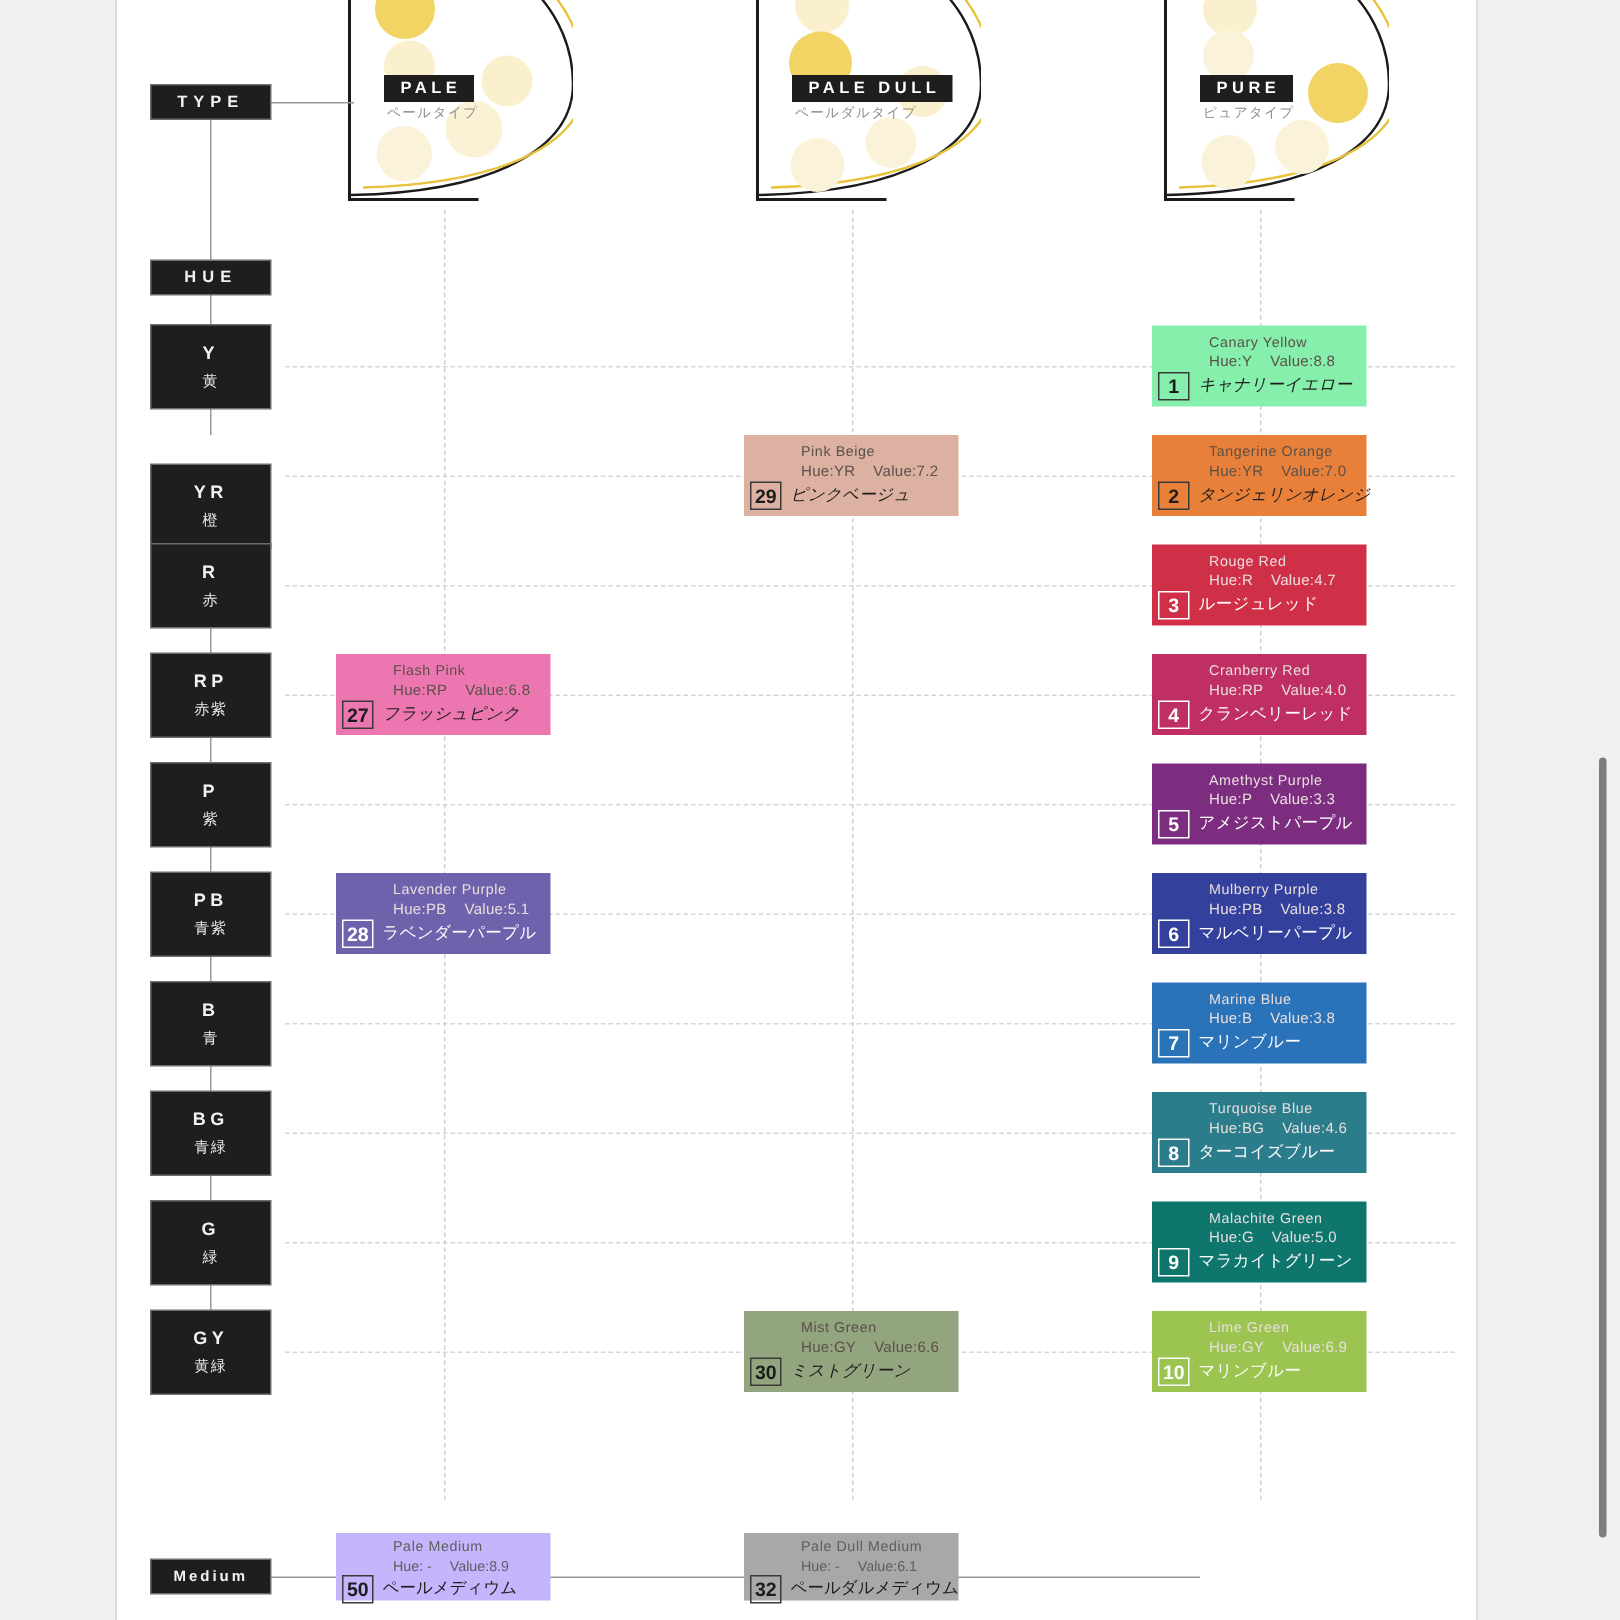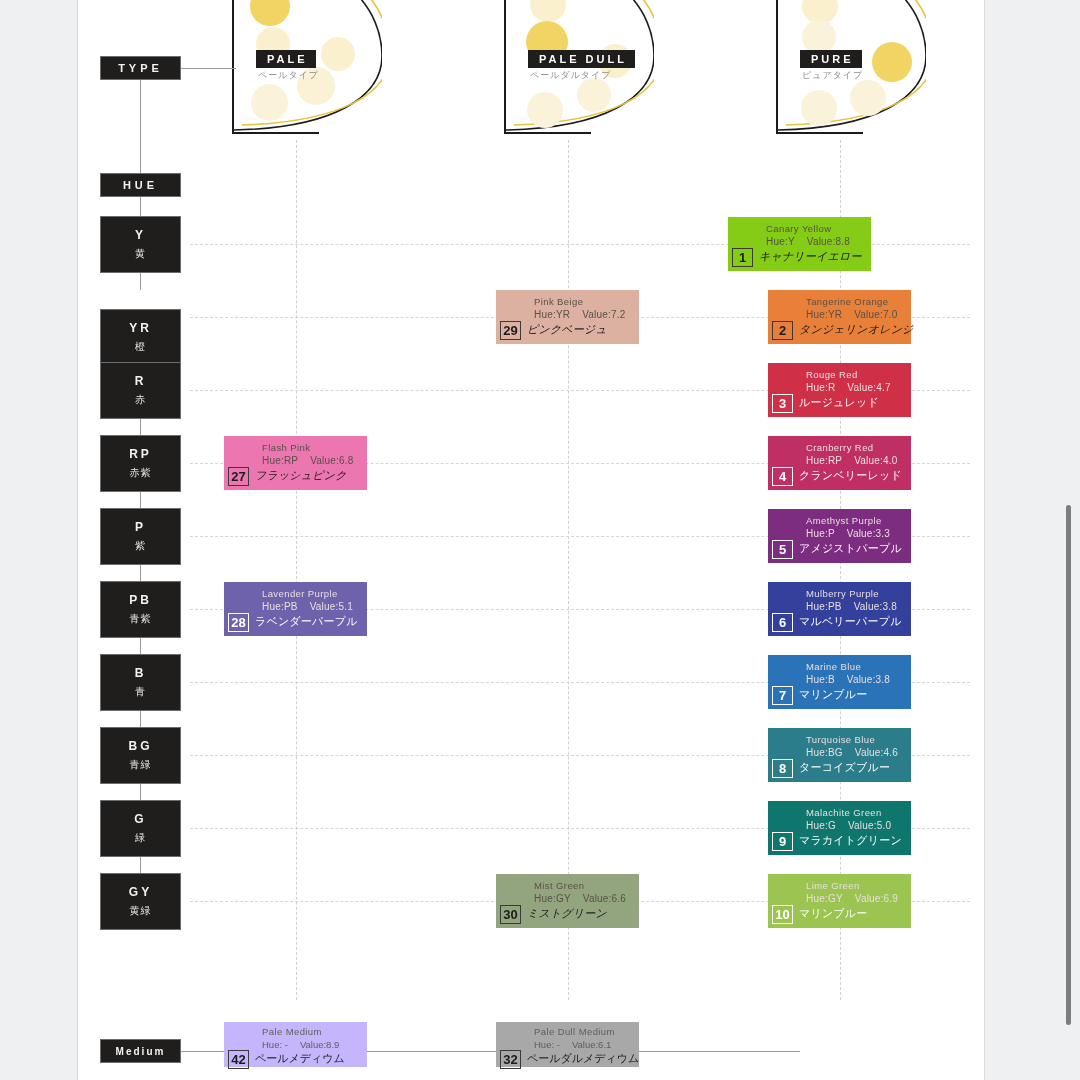--- a/index.html
+++ b/index.html
@@ -254,21 +254,21 @@
         <span class="meta"><span>Hue:YR</span><span class="v">Value:7.2</span></span>
         <span class="num">29</span>
         <span class="jp">ピンクベージュ</span>
       </div>
       <div class="chip light" style="left: 496px; top: 874px; background: rgb(147, 165, 126);">
         <span class="name">Mist Green</span>
         <span class="meta"><span>Hue:GY</span><span class="v">Value:6.6</span></span>
         <span class="num">30</span>
         <span class="jp">ミストグリーン</span>
       </div>
-      <div class="chip light" style="left: 728px; top: 217px; background: #84cc16; padding-left: 16px;">
+      <div class="chip light" style="left: 768px; top: 217px; background: #86efac; padding-left: 16px;">
         <span class="name">Canary Yellow</span>
         <span class="meta"><span>Hue:Y</span><span class="v">Value:8.8</span></span>
         <span class="num">1</span>
         <span class="jp">キャナリーイエロー</span>
       </div>
       <div class="chip light" style="left: 768px; top: 290px; background: rgb(232, 128, 58);">
         <span class="name">Tangerine Orange</span>
         <span class="meta"><span>Hue:YR</span><span class="v">Value:7.0</span></span>
         <span class="num">2</span>
         <span class="jp">タンジェリンオレンジ</span>
@@ -324,21 +324,21 @@
     </div>
 
   <div class="hline" style="left:180px;top:1051px;width:620px;"></div>
   <div class="blk small" style="left:101px;top:1040px;width:79px;">
     <span class="en" style="font-size:10px;letter-spacing:2px;">Medium</span>
   </div>
   <div id="medium-chips">
       <div class="mchip" style="left: 224px; top: 1022px; background: #c4b5fd;">
         <span class="name">Pale Medium</span>
         <span class="meta"><span>Hue: -</span><span class="v">Value:8.9</span></span>
-        <span class="num">42</span>
+        <span class="num">50</span>
         <span class="jp">ペールメディウム</span>
       </div>
       <div class="mchip" style="left: 496px; top: 1022px; background: rgb(168, 168, 168);">
         <span class="name">Pale Dull Medium</span>
         <span class="meta"><span>Hue: -</span><span class="v">Value:6.1</span></span>
         <span class="num">32</span>
         <span class="jp">ペールダルメディウム</span>
       </div>
     </div>
 

